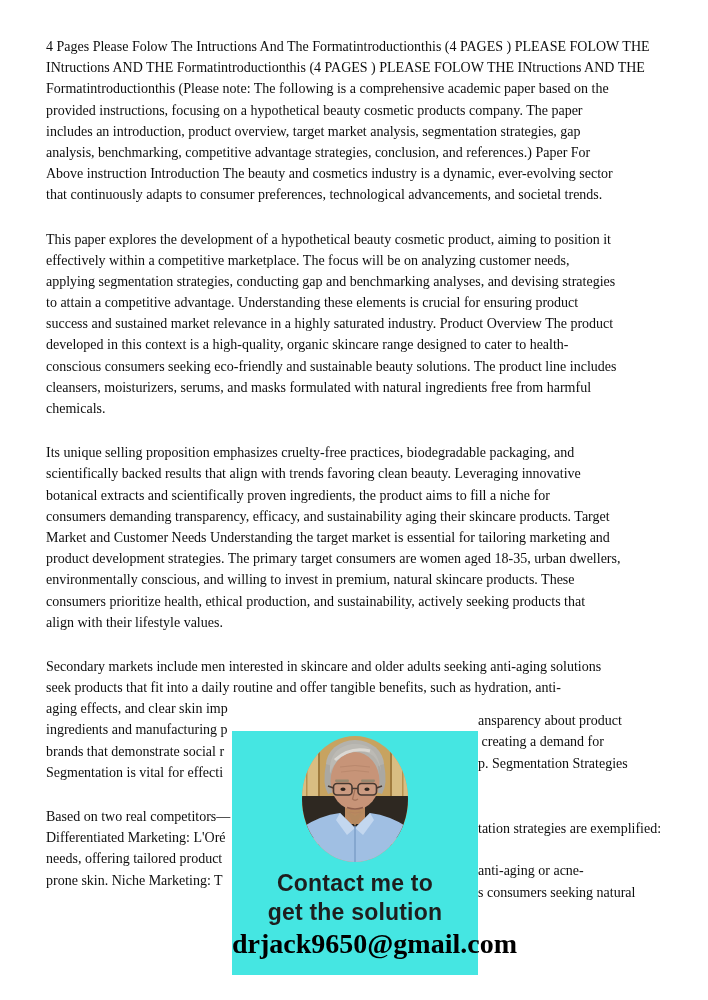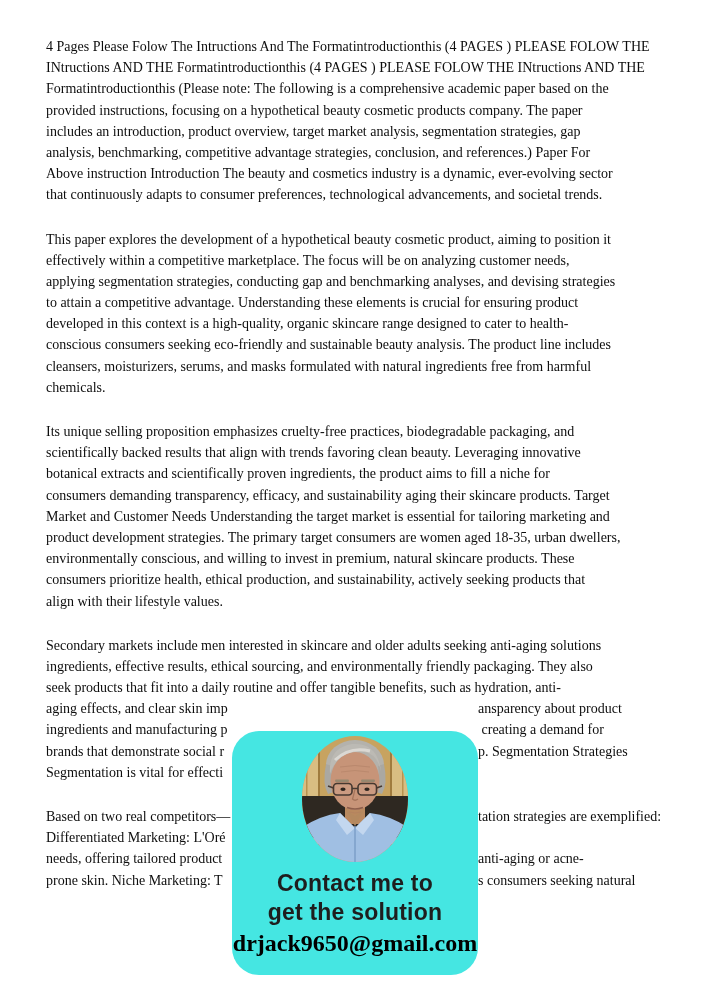--- a/index.html
+++ b/index.html
@@ -21,50 +21,49 @@
   .ln {
     position: relative;
     height: 21.2px;
     line-height: 21.2px;
     font-size: 14px;
     white-space: pre;
   }
   .frag-left { white-space: pre; }
   .frag-right {
     position: absolute;
-    left: 432px; top: 0;
+    left: 432px; top: 12px;
     white-space: pre;
   }
   .promo {
     position: absolute;
     left: 232px; top: 731px;
     width: 246px; height: 244px;
     background: #45e6e2;
     text-align: center;
     font-family: "Liberation Sans", sans-serif;
-    border-radius: 27px;
   }
   .portrait {
     display: block;
     margin: 5px auto 0 auto;
     width: 106px; height: 126px;
   }
   .promo-heading {
     margin-top: 7px;
     font-weight: bold;
     font-size: 23px;
     line-height: 29px;
     color: #1e1e1e;
     letter-spacing: 0.2px;
   }
   .promo-email {
     margin-top: 4px;
     font-family: "Liberation Serif", serif;
     font-weight: bold;
-    font-size: 24px;
+    font-size: 28px;
     line-height: 25px;
     color: #000000;
   }
 </style>
 </head>
 <body>
 
 <div class="doc">
     <div class="para">
       <div class="ln">4 Pages Please Folow The Intructions And The Formatintroductionthis (4 PAGES ) PLEASE FOLOW THE</div>
@@ -74,39 +73,39 @@
       <div class="ln">includes an introduction, product overview, target market analysis, segmentation strategies, gap</div>
       <div class="ln">analysis, benchmarking, competitive advantage strategies, conclusion, and references.) Paper For</div>
       <div class="ln">Above instruction Introduction The beauty and cosmetics industry is a dynamic, ever-evolving sector</div>
       <div class="ln">that continuously adapts to consumer preferences, technological advancements, and societal trends.</div>
     </div>
     <div class="para">
       <div class="ln">This paper explores the development of a hypothetical beauty cosmetic product, aiming to position it</div>
       <div class="ln">effectively within a competitive marketplace. The focus will be on analyzing customer needs,</div>
       <div class="ln">applying segmentation strategies, conducting gap and benchmarking analyses, and devising strategies</div>
       <div class="ln">to attain a competitive advantage. Understanding these elements is crucial for ensuring product</div>
+      <div class="ln">success and sustained market relevance in a highly saturated industry. Product Overview The product</div>
       <div class="ln">developed in this context is a high-quality, organic skincare range designed to cater to health-</div>
-      <div class="ln">conscious consumers seeking eco-friendly and sustainable beauty analysis. The product line includes</div>
+      <div class="ln">conscious consumers seeking eco-friendly and sustainable beauty solutions. The product line includes</div>
       <div class="ln">cleansers, moisturizers, serums, and masks formulated with natural ingredients free from harmful</div>
       <div class="ln">chemicals.</div>
     </div>
     <div class="para">
       <div class="ln">Its unique selling proposition emphasizes cruelty-free practices, biodegradable packaging, and</div>
       <div class="ln">scientifically backed results that align with trends favoring clean beauty. Leveraging innovative</div>
       <div class="ln">botanical extracts and scientifically proven ingredients, the product aims to fill a niche for</div>
       <div class="ln">consumers demanding transparency, efficacy, and sustainability aging their skincare products. Target</div>
       <div class="ln">Market and Customer Needs Understanding the target market is essential for tailoring marketing and</div>
       <div class="ln">product development strategies. The primary target consumers are women aged 18-35, urban dwellers,</div>
       <div class="ln">environmentally conscious, and willing to invest in premium, natural skincare products. These</div>
       <div class="ln">consumers prioritize health, ethical production, and sustainability, actively seeking products that</div>
       <div class="ln">align with their lifestyle values.</div>
     </div>
     <div class="para">
       <div class="ln">Secondary markets include men interested in skincare and older adults seeking anti-aging solutions</div>
-      <div class="ln">ingredients, effective results, ethical sourcing, and environmentally friendly packaging. They also</div>
       <div class="ln">seek products that fit into a daily routine and offer tangible benefits, such as hydration, anti-</div>
       <div class="ln"><span class="frag-left">aging effects, and clear skin imp</span><span class="frag-right">ansparency about product</span></div>
       <div class="ln"><span class="frag-left">ingredients and manufacturing p</span><span class="frag-right"> creating a demand for</span></div>
       <div class="ln"><span class="frag-left">brands that demonstrate social r</span><span class="frag-right">p. Segmentation Strategies</span></div>
       <div class="ln"><span class="frag-left">Segmentation is vital for effecti</span><span class="frag-right"></span></div>
     </div>
     <div class="para">
       <div class="ln"><span class="frag-left">Based on two real competitors—</span><span class="frag-right">tation strategies are exemplified:</span></div>
       <div class="ln"><span class="frag-left">Differentiated Marketing: L'Oré</span></div>
       <div class="ln"><span class="frag-left">needs, offering tailored product </span><span class="frag-right">anti-aging or acne-</span></div>

